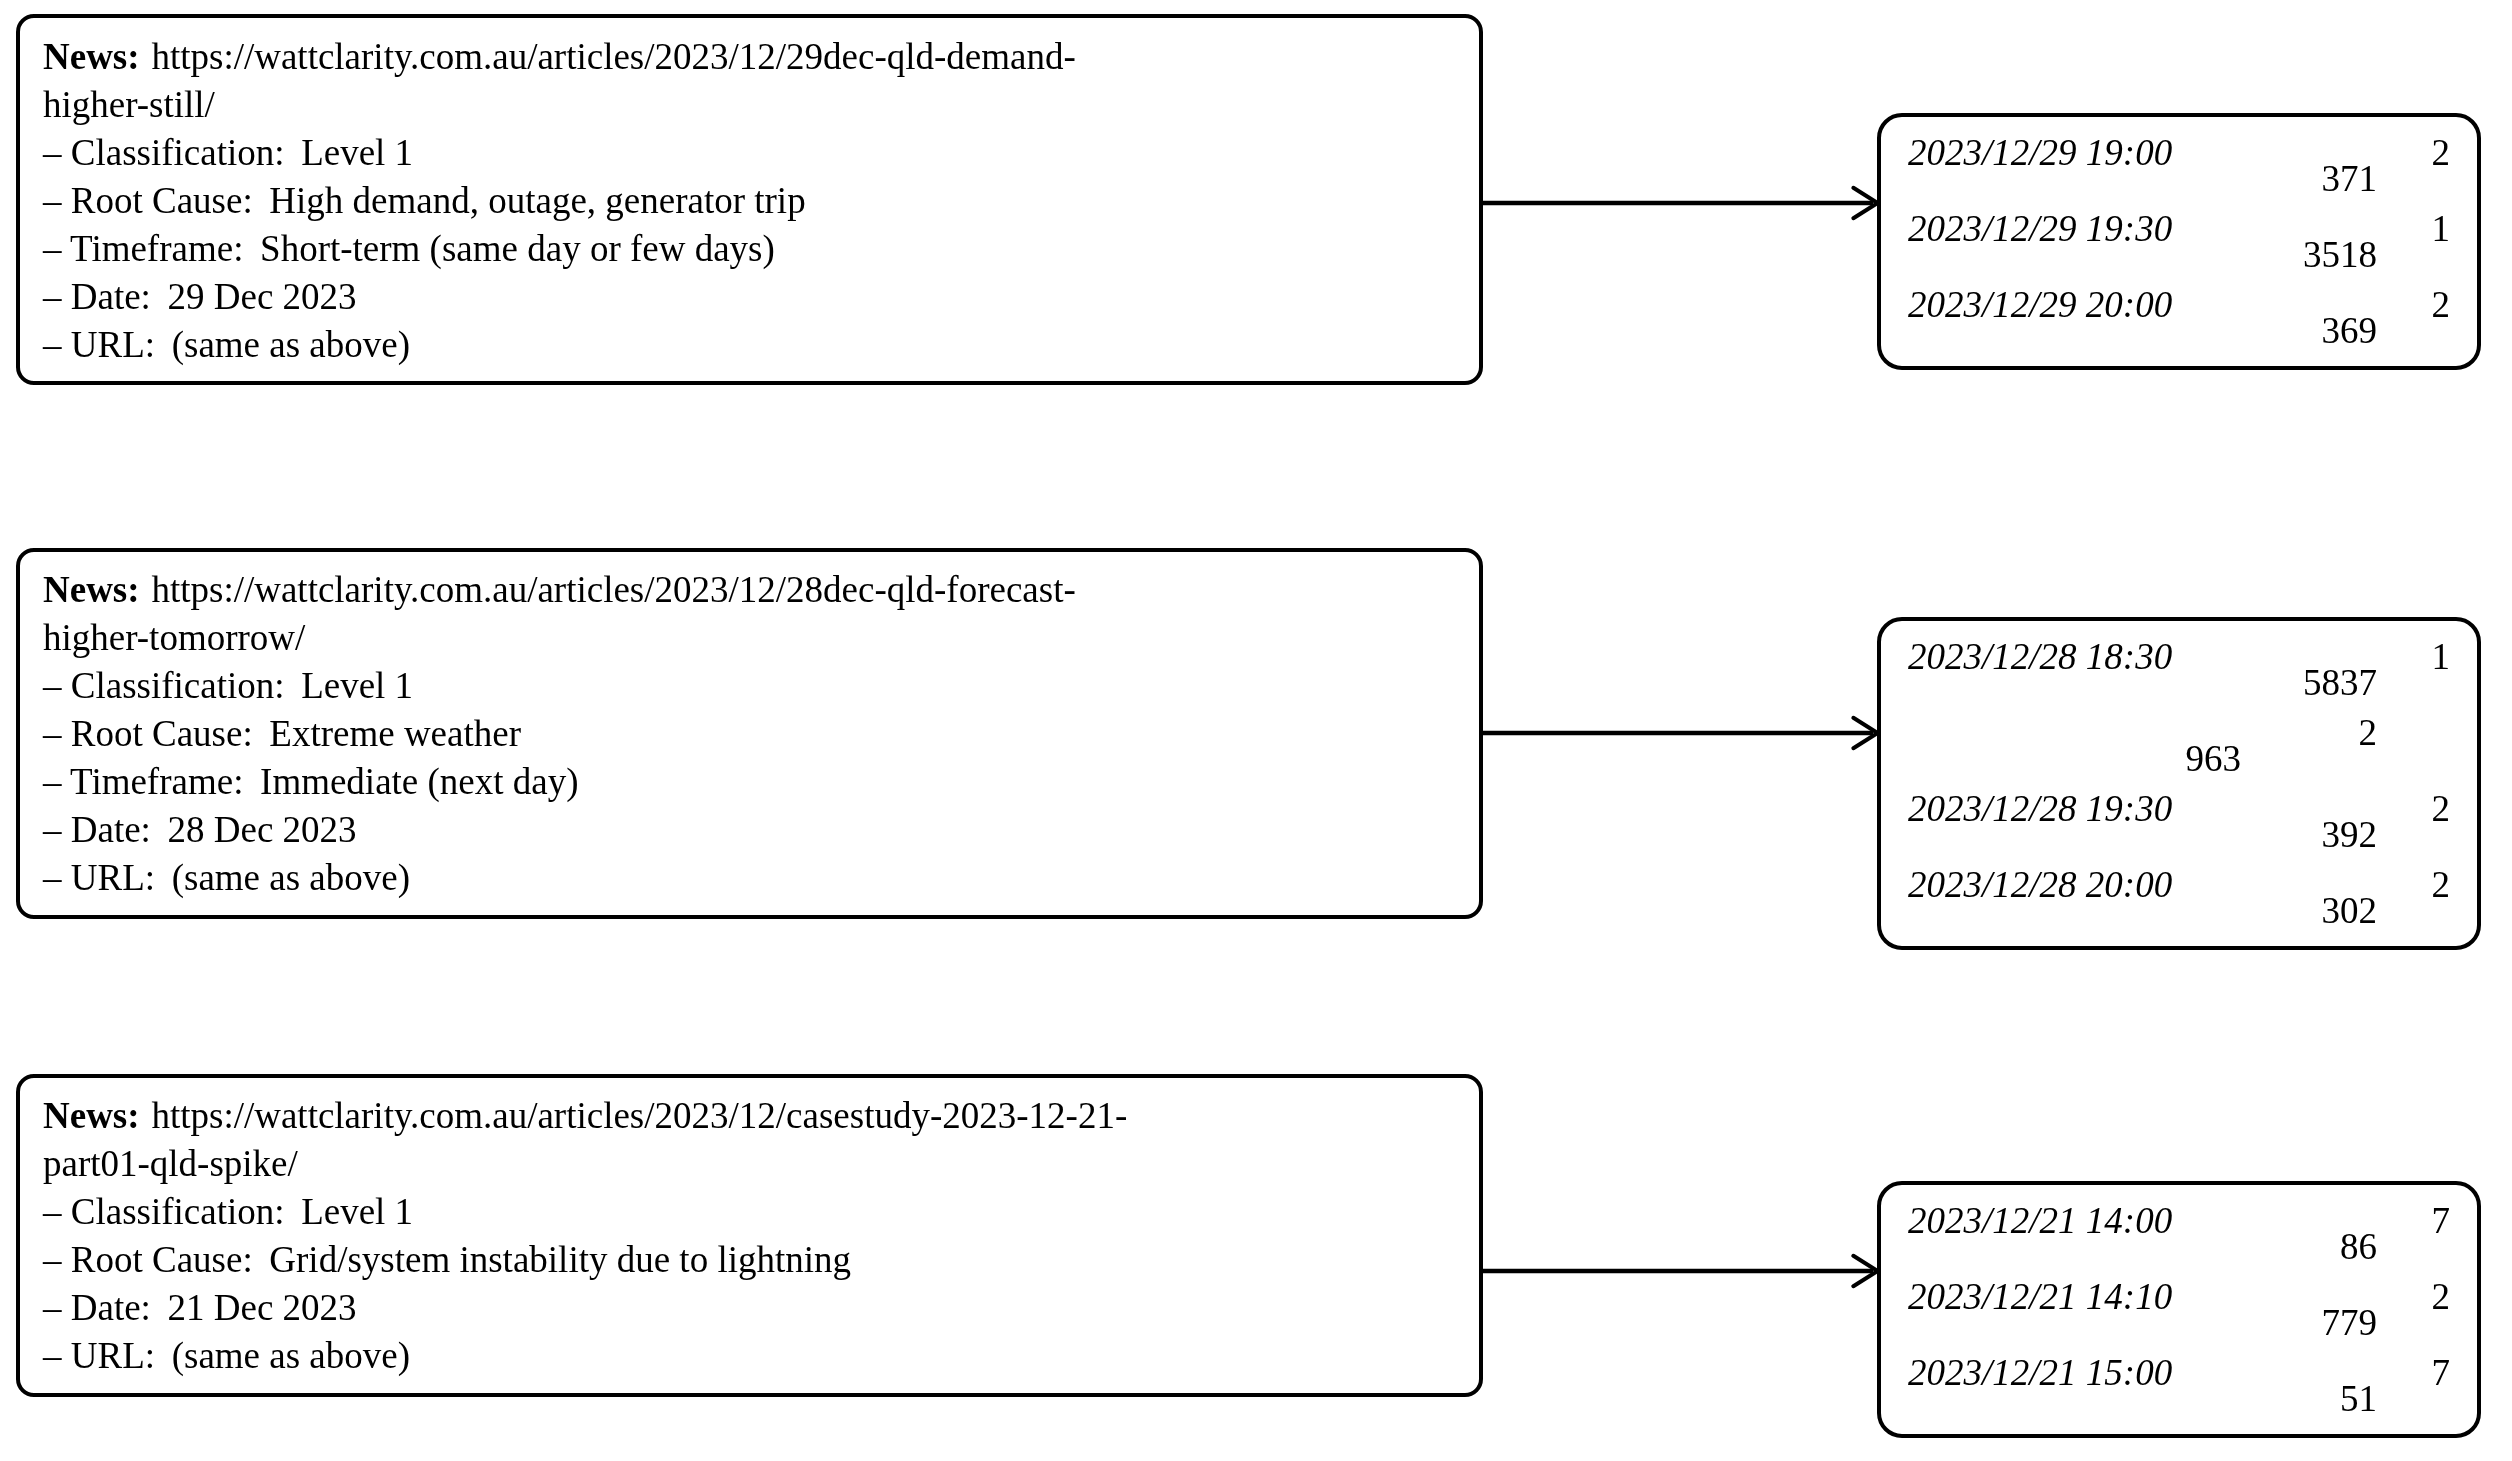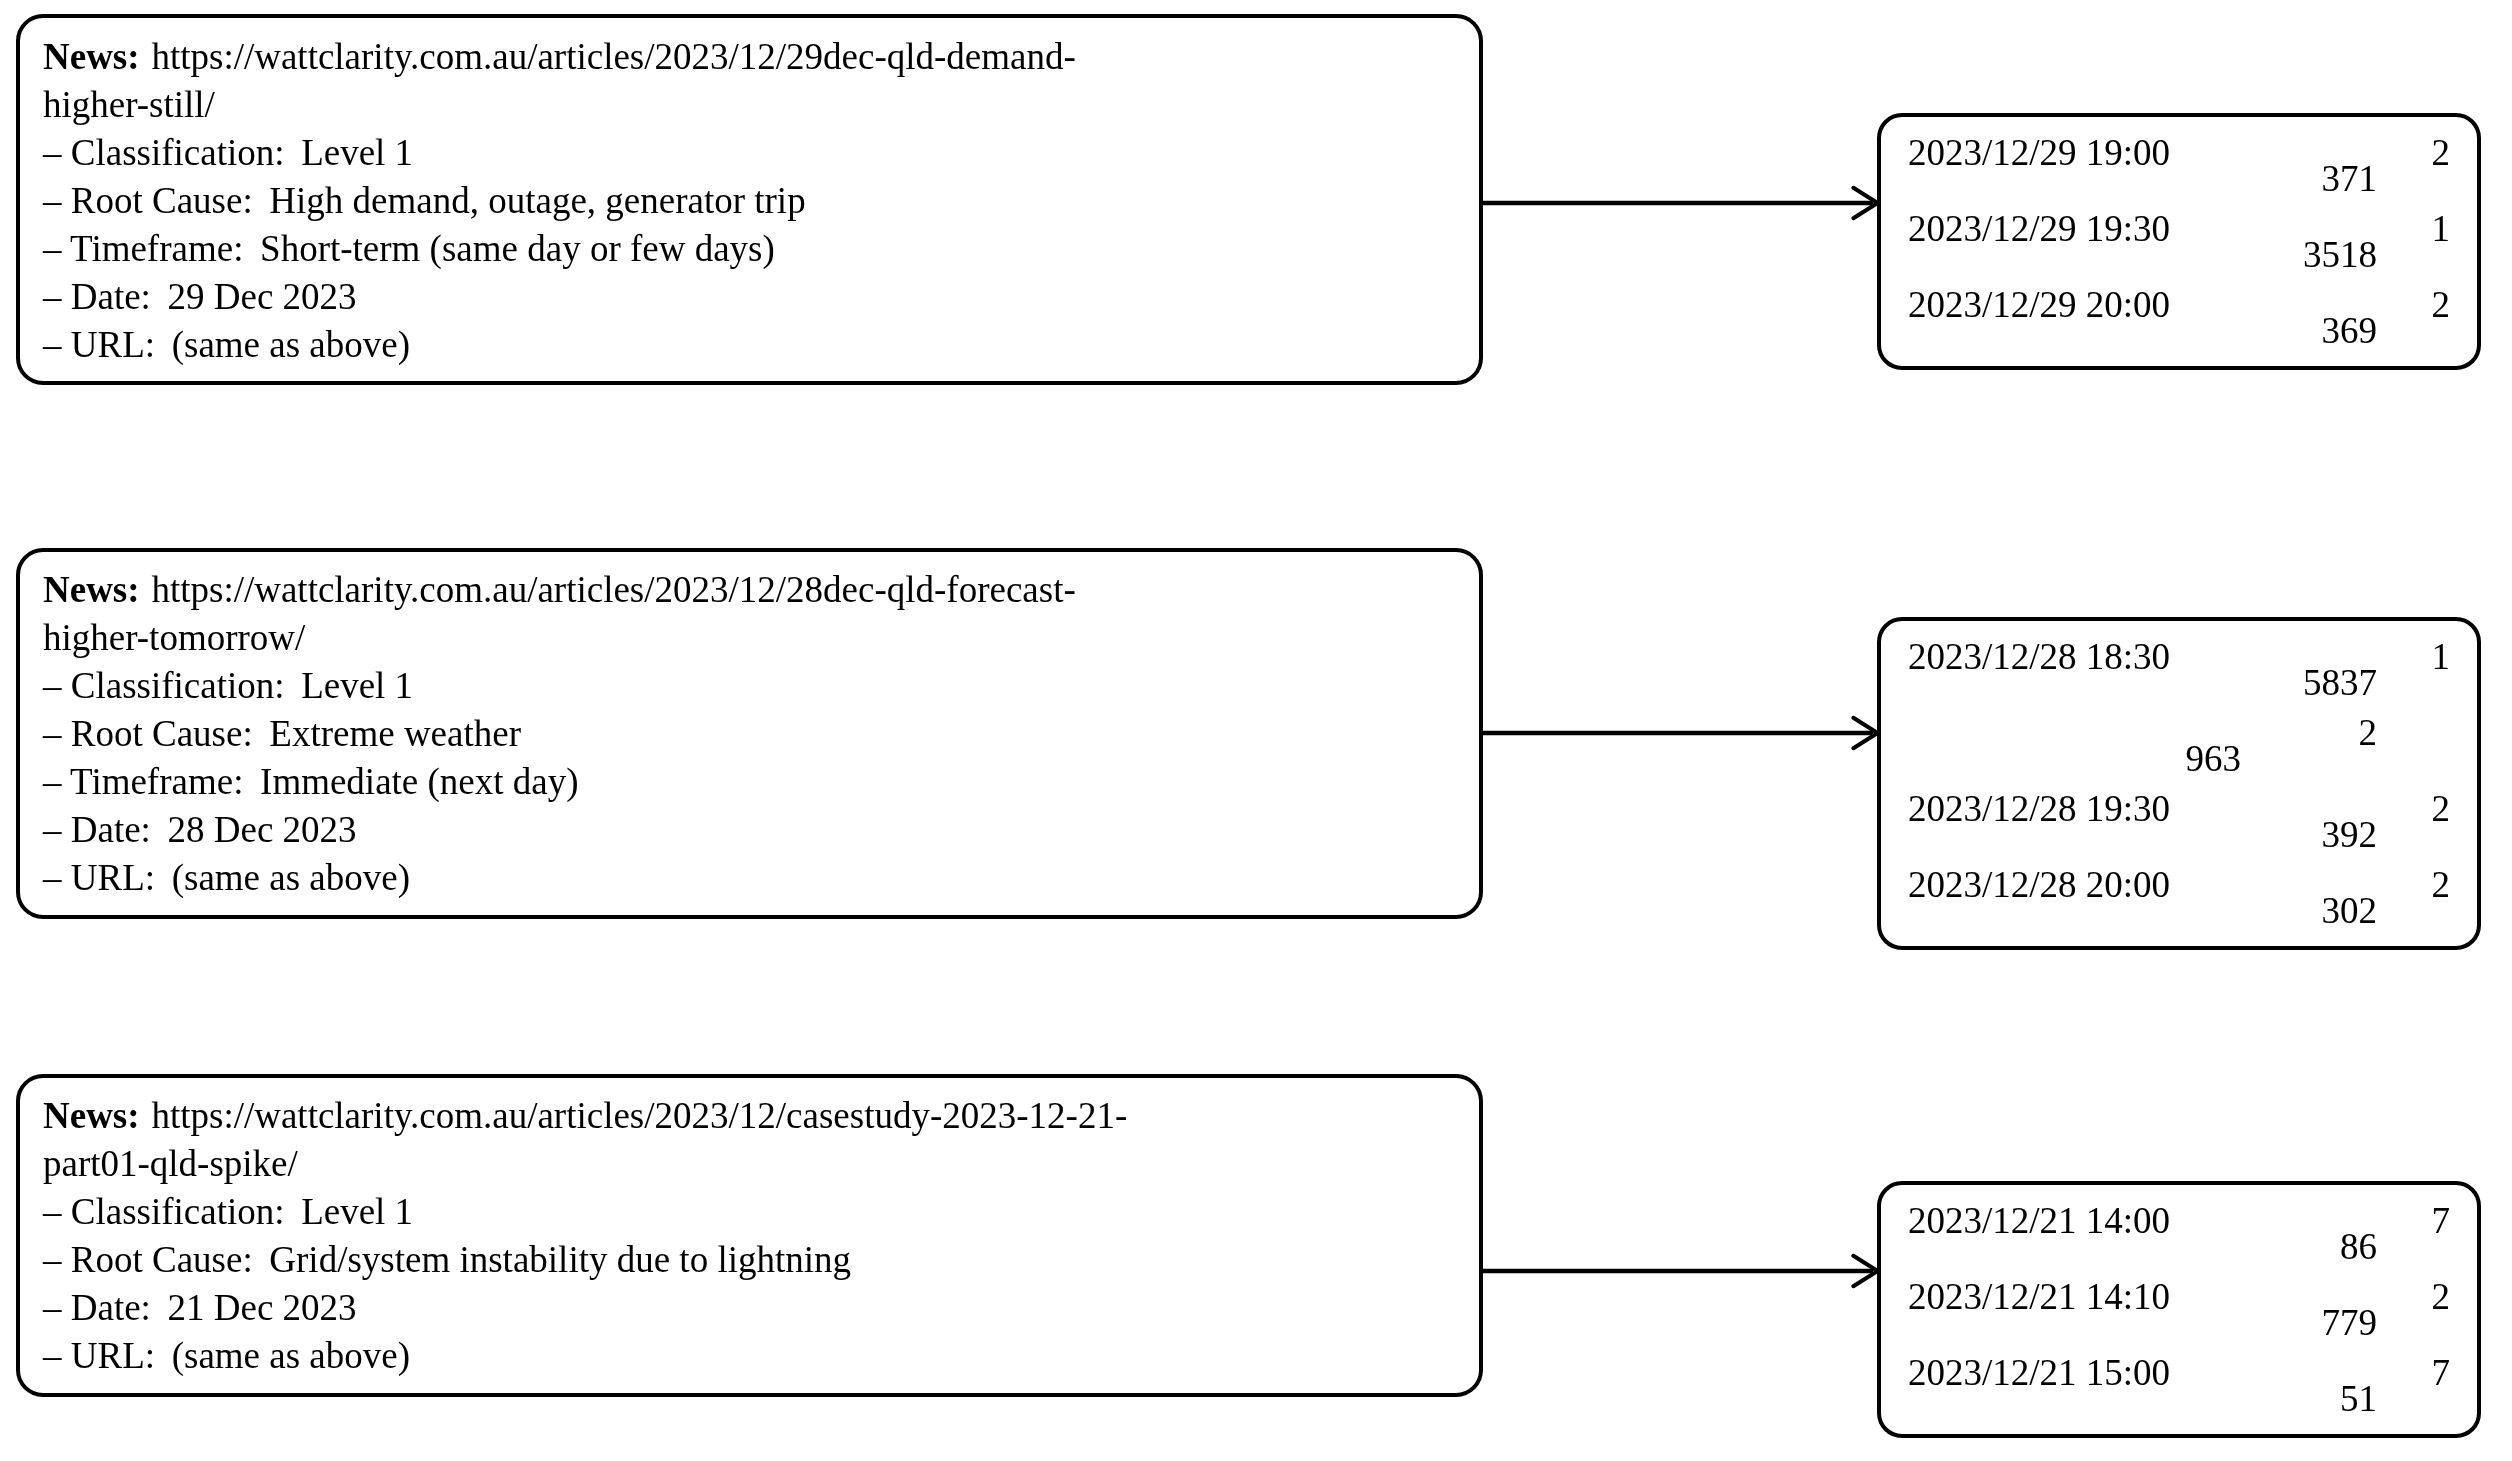--- a/index.html
+++ b/index.html
@@ -17,21 +17,21 @@
     overflow: hidden;
   }
 
   
   .news-box {
     position: absolute;
     left: 16px;
     width: 1467px;
     box-sizing: border-box;
     border: 4.5px solid #000000;
-    border-radius: 27px;
+    border-radius: 18px;
     padding: 14.3px 27px 12.5px 23px;
     font-size: 37px;
     line-height: 48px;
     background: #ffffff;
   }
   .news-box .b {
     font-weight: bold;
     margin-right: 0.32em;
   }
   .item .lbl {
@@ -48,21 +48,21 @@
     padding: 10.7px 27px 10.7px 27px;
     background: #ffffff;
     font-size: 37px;
     line-height: 50px;
   }
   .trow {
     display: grid;
     grid-template-columns: 333px 136px 73px;
     white-space: nowrap;
   }
-  .c-time { text-align: left; }
+  .c-time { text-align: left; font-style: italic; }
   .c-price { text-align: right; margin-top: 26px; }
   .c-count { text-align: right; }
 
   
   .arrow {
     position: absolute;
     left: 1481px;
     width: 401px;
     height: 54px;
   }

